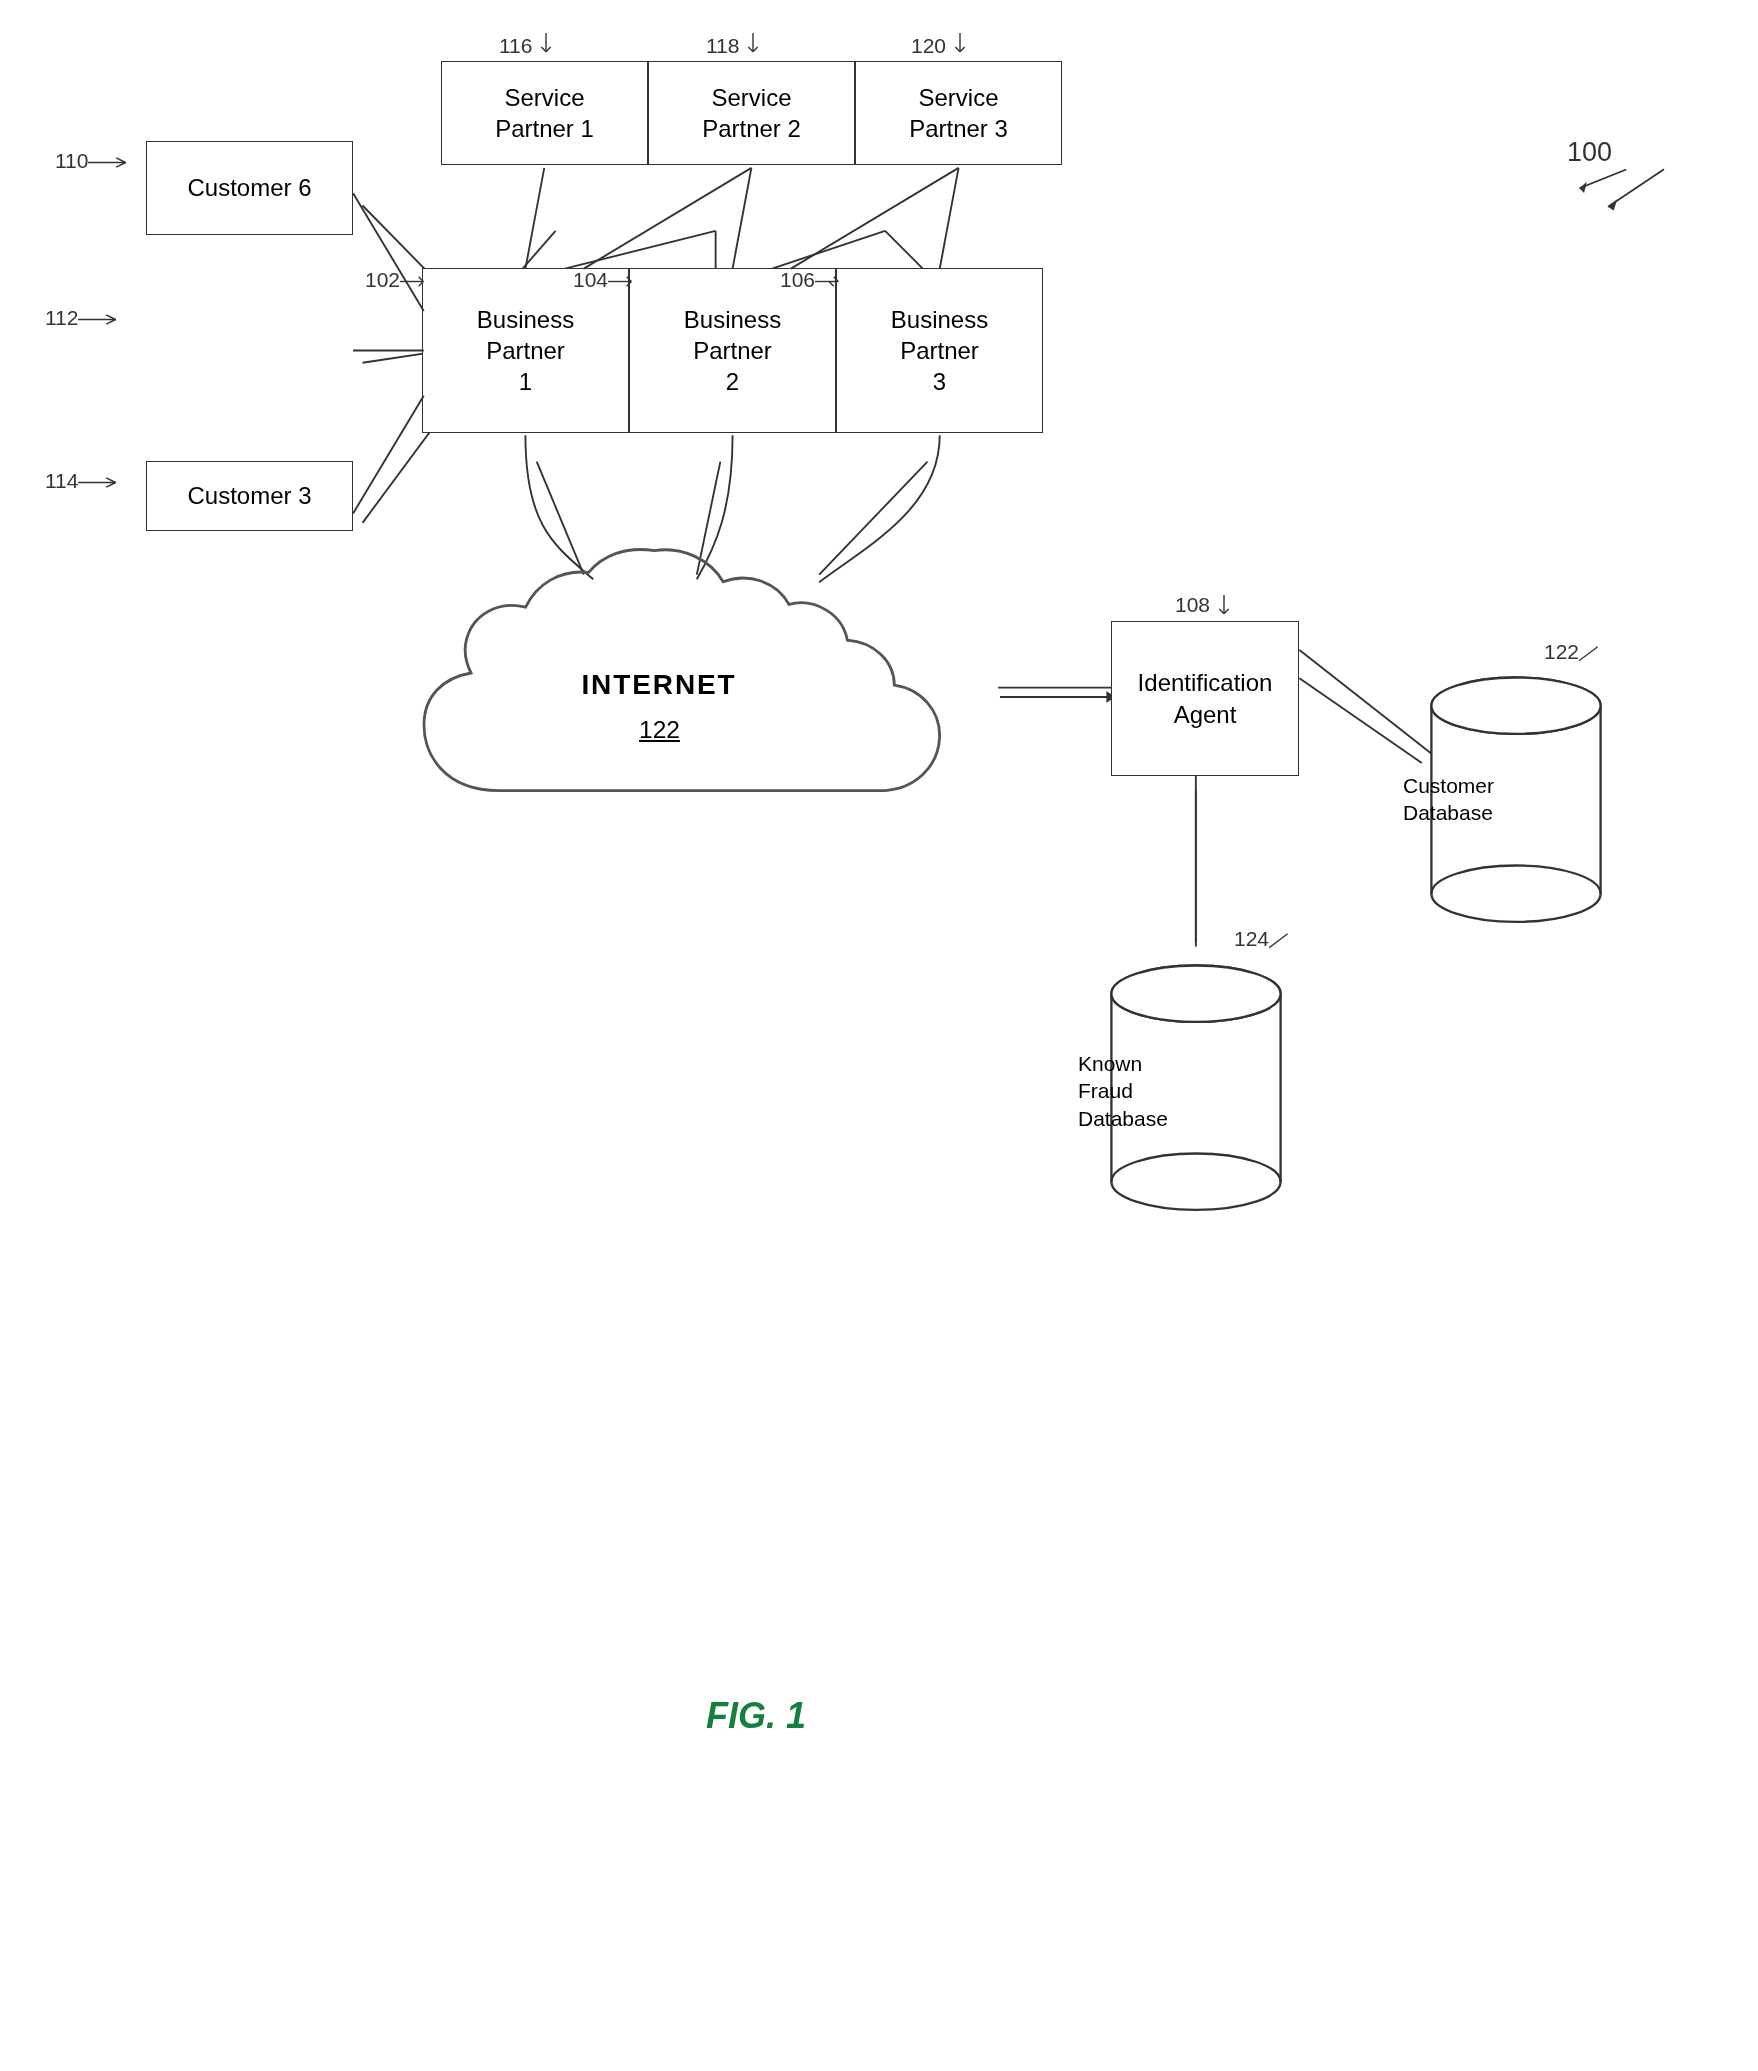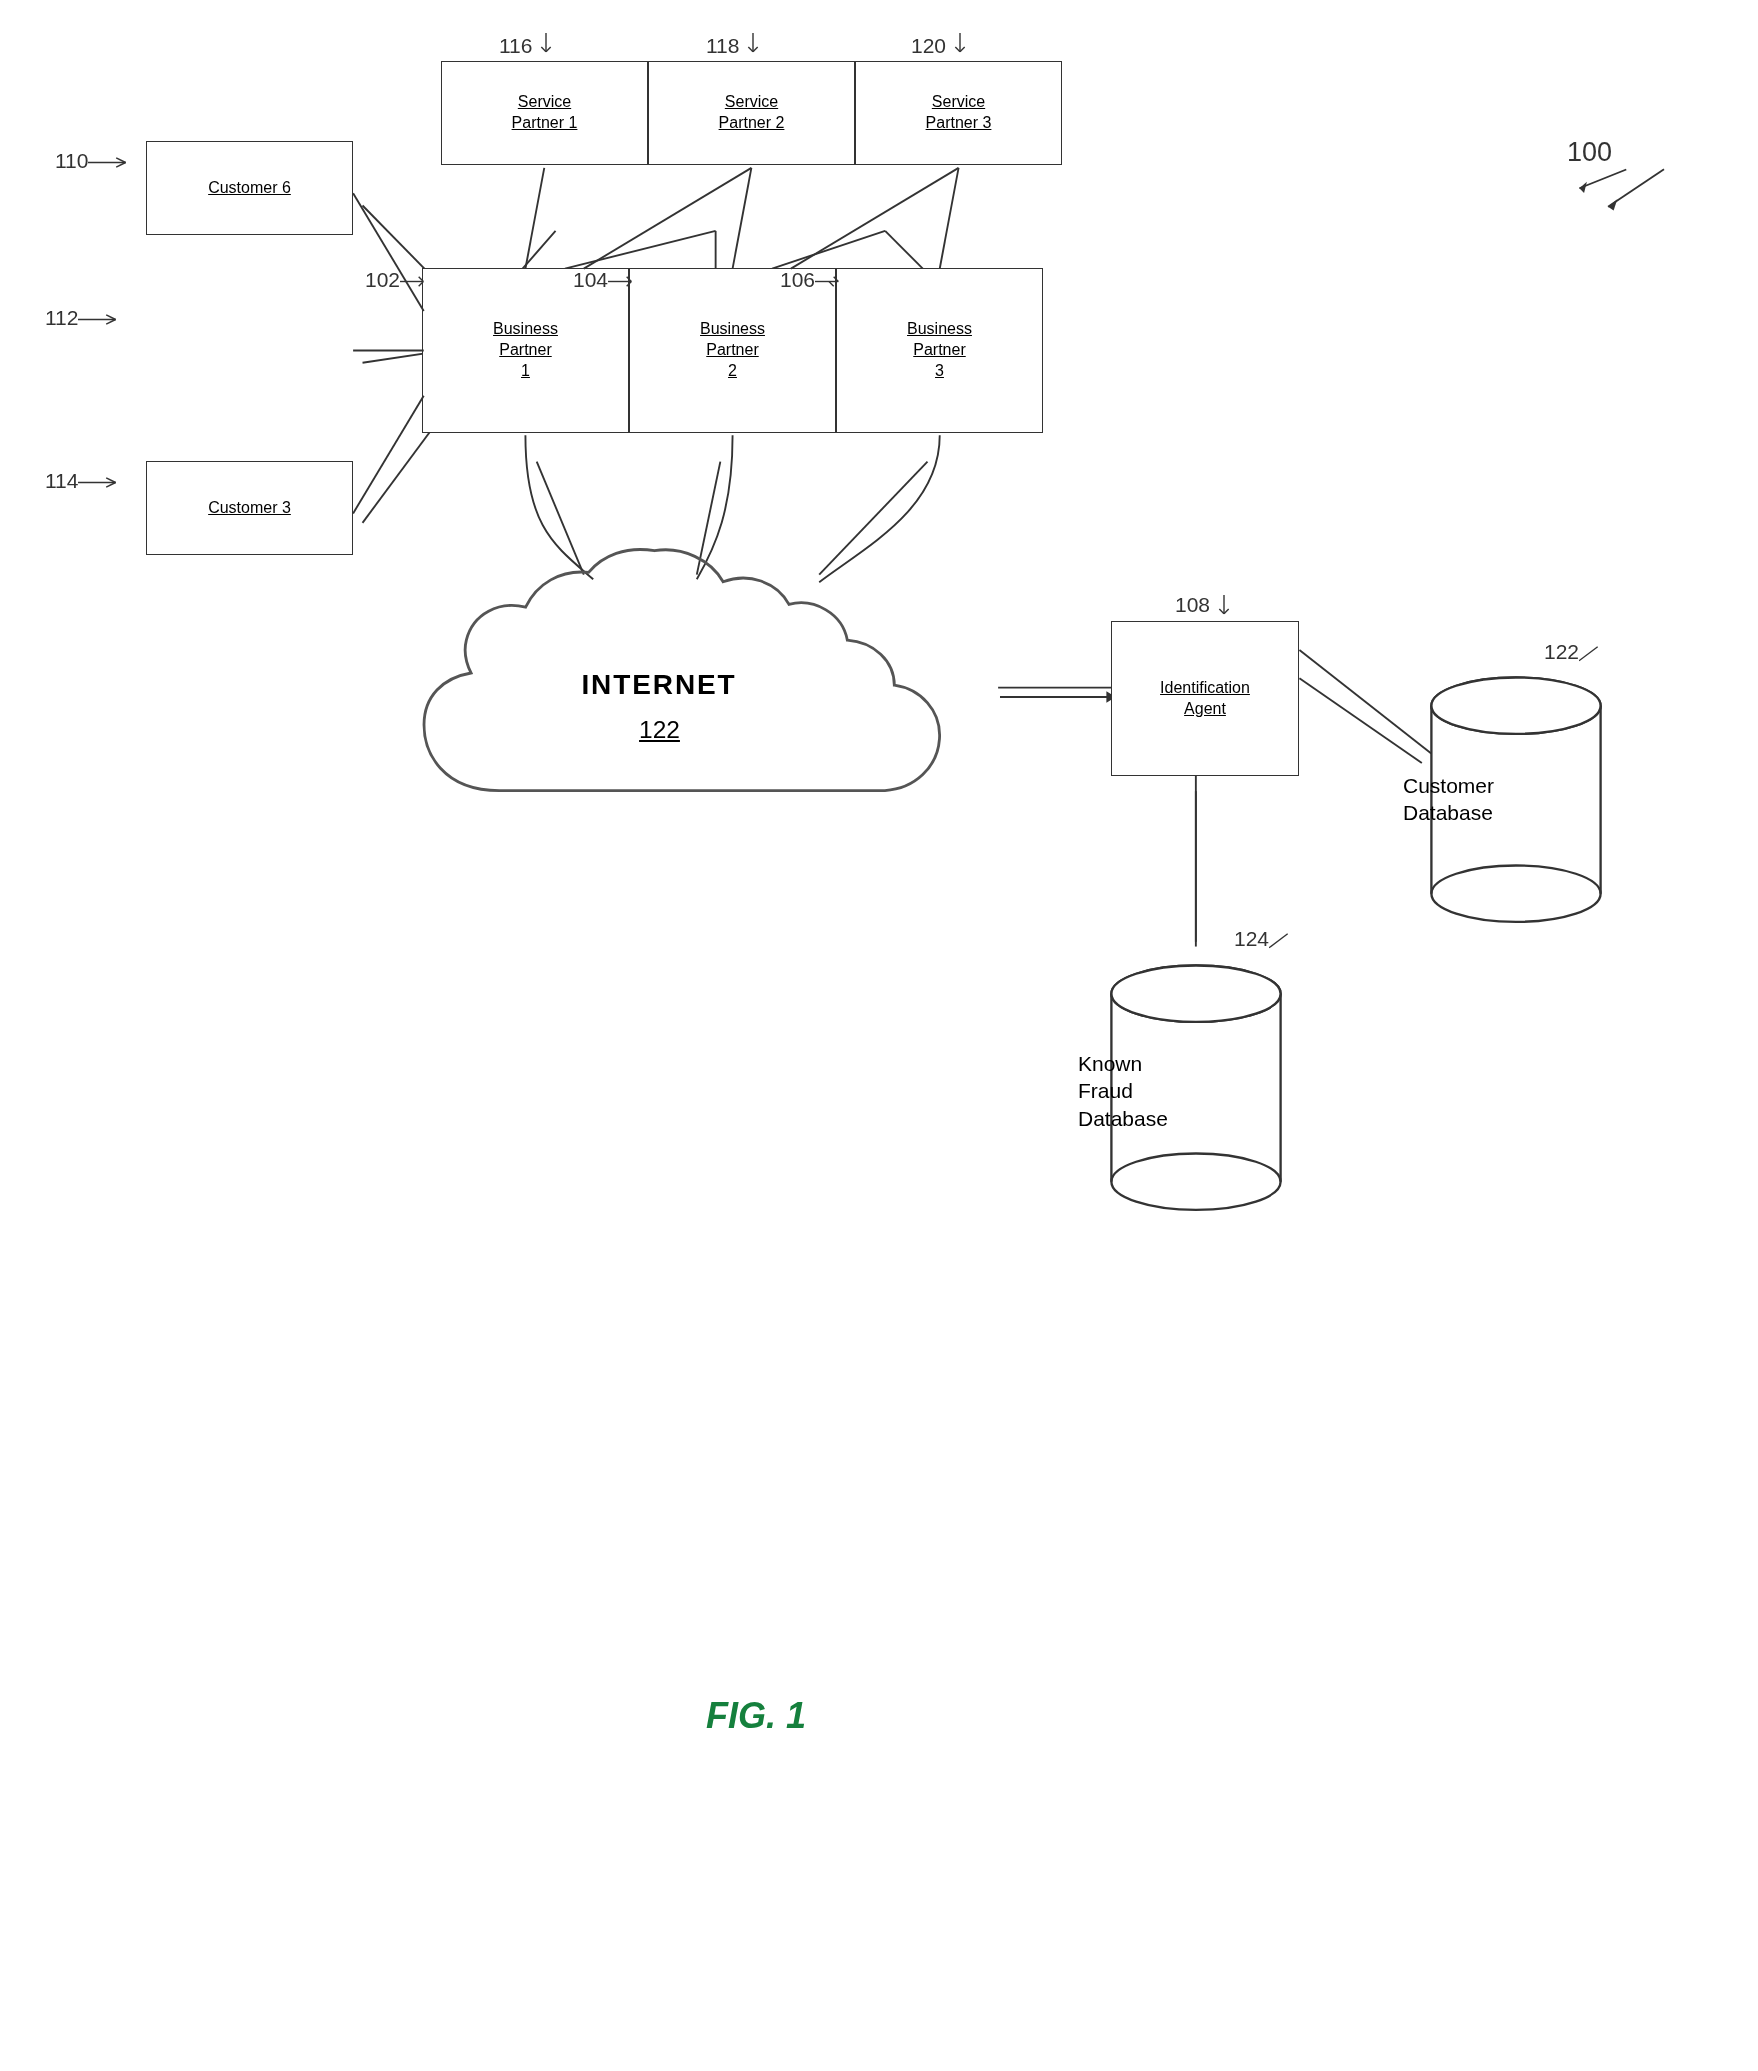--- a/index.html
+++ b/index.html
@@ -18,24 +18,23 @@
       height: 2072px;
     }
     .box {
       position: absolute;
       border: 1.9px solid #333;
       background: #fff;
       display: flex;
       align-items: center;
       justify-content: center;
       text-align: center;
-      font-size: 16px;
+      font-size: 24px;
       line-height: 1.3;
       padding: 7.5px;
-      text-decoration: underline;
     }
     .fig-label {
       position: absolute;
       font-size: 36px;
       font-weight: bold;
       font-style: italic;
       color: #15803d;
     }
 
     
@@ -146,21 +145,21 @@
         <line x1="30" y1="15" x2="40" y2="10" stroke="#333" stroke-width="1.5"></line>
       </svg></div>
 
 
   <div class="ref" style="left:45px; top:306px;">112<svg style="display:inline-block;vertical-align:middle;" width="47" height="19" viewBox="0 0 50 20">
         <line x1="0" y1="10" x2="40" y2="10" stroke="#333" stroke-width="1.5"></line>
         <line x1="30" y1="5" x2="40" y2="10" stroke="#333" stroke-width="1.5"></line>
         <line x1="30" y1="15" x2="40" y2="10" stroke="#333" stroke-width="1.5"></line>
       </svg></div>
 
-  <div class="box" style="left:146px; top:461px; width:207px; height:94px;">
+  <div class="box" style="left:146px; top:461px; width:207px; height:70px;">
     <span>Customer 3</span>
   </div>
 
   <div class="ref" style="left:45px; top:469px;">114<svg style="display:inline-block;vertical-align:middle;" width="47" height="19" viewBox="0 0 50 20">
         <line x1="0" y1="10" x2="40" y2="10" stroke="#333" stroke-width="1.5"></line>
         <line x1="30" y1="5" x2="40" y2="10" stroke="#333" stroke-width="1.5"></line>
         <line x1="30" y1="15" x2="40" y2="10" stroke="#333" stroke-width="1.5"></line>
       </svg></div>
 
   <div class="box" style="left:441px; top:61px; width:207px; height:104px;">

